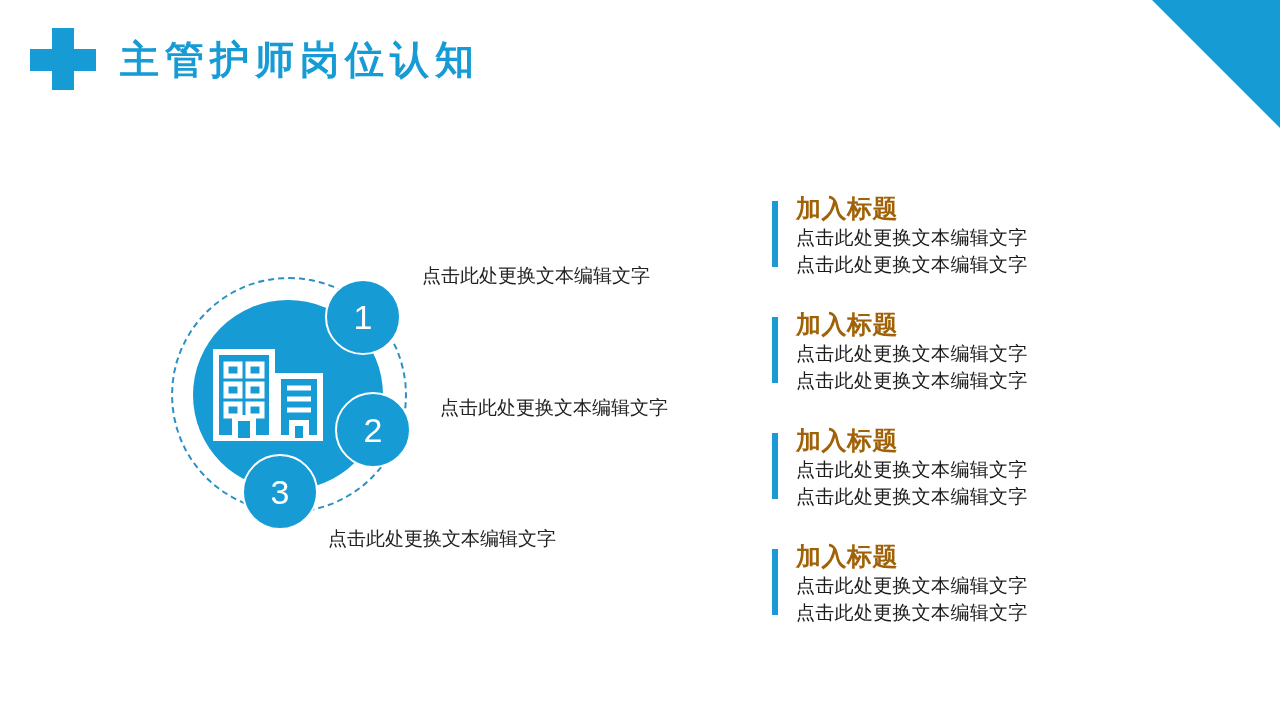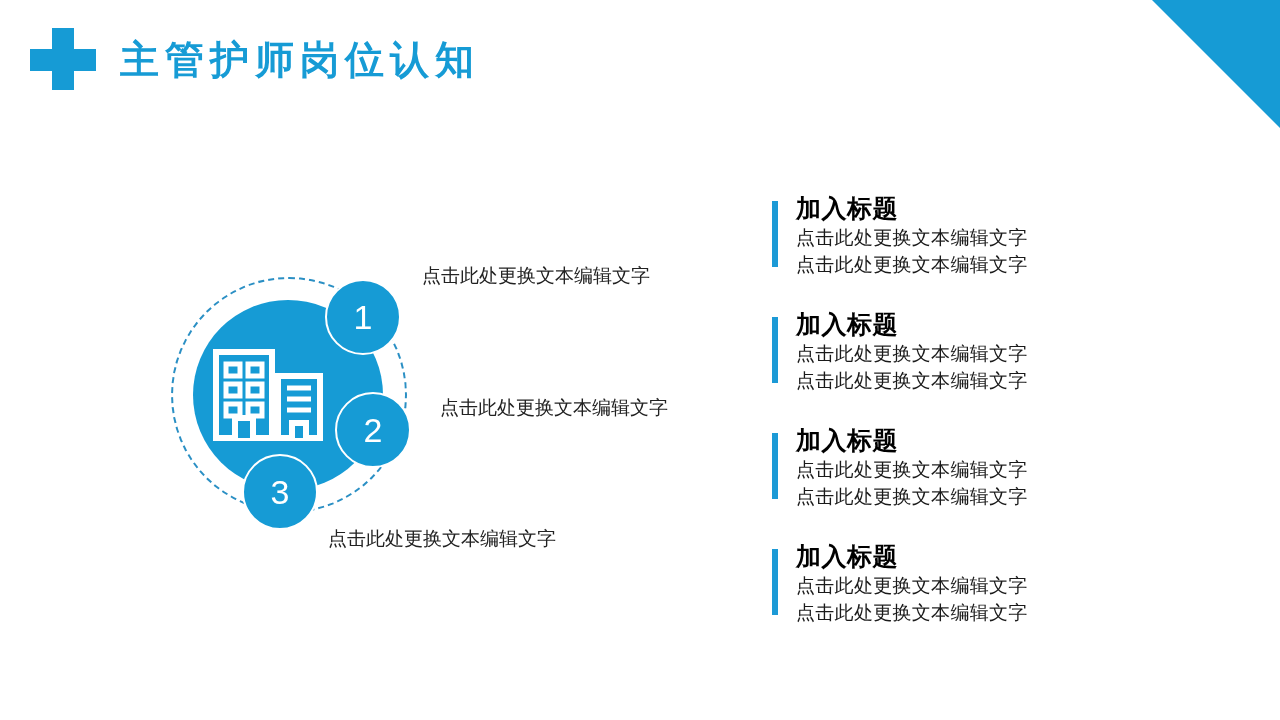--- a/index.html
+++ b/index.html
@@ -125,21 +125,21 @@
   .text-block:last-child { margin-bottom:0; }
   .accent-bar {
     position:absolute;
     left:0; top:9px;
     width:6px; height:66px;
     background:#1C9AD6;
   }
   .block-title {
     font-size:25px;
     font-weight:bold;
-    color:#000000;
+    color:#a16207;
     line-height:32px;
     letter-spacing:0.5px;
   }
   .block-line {
     font-size:19px;
     color:#1a1a1a;
     line-height:27px;
     letter-spacing:0.3px;
   }
 </style>

